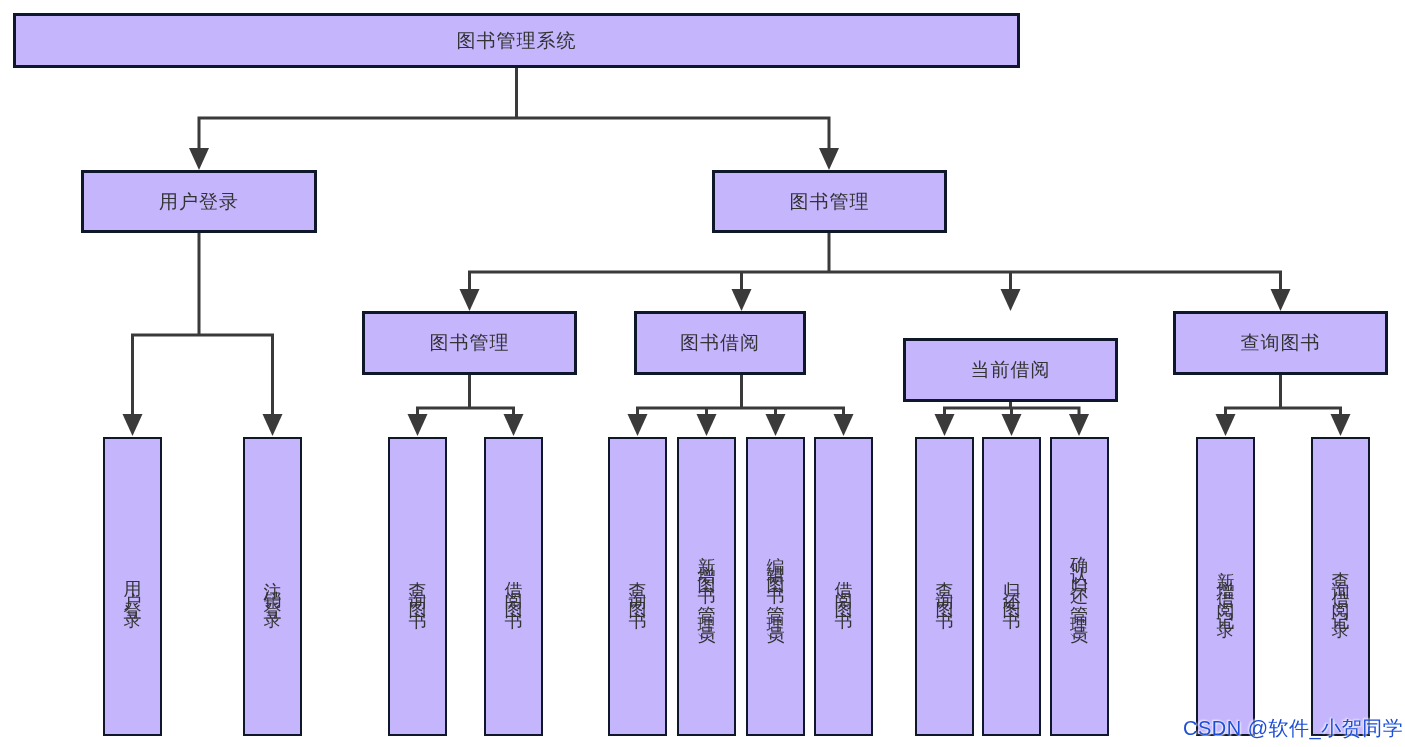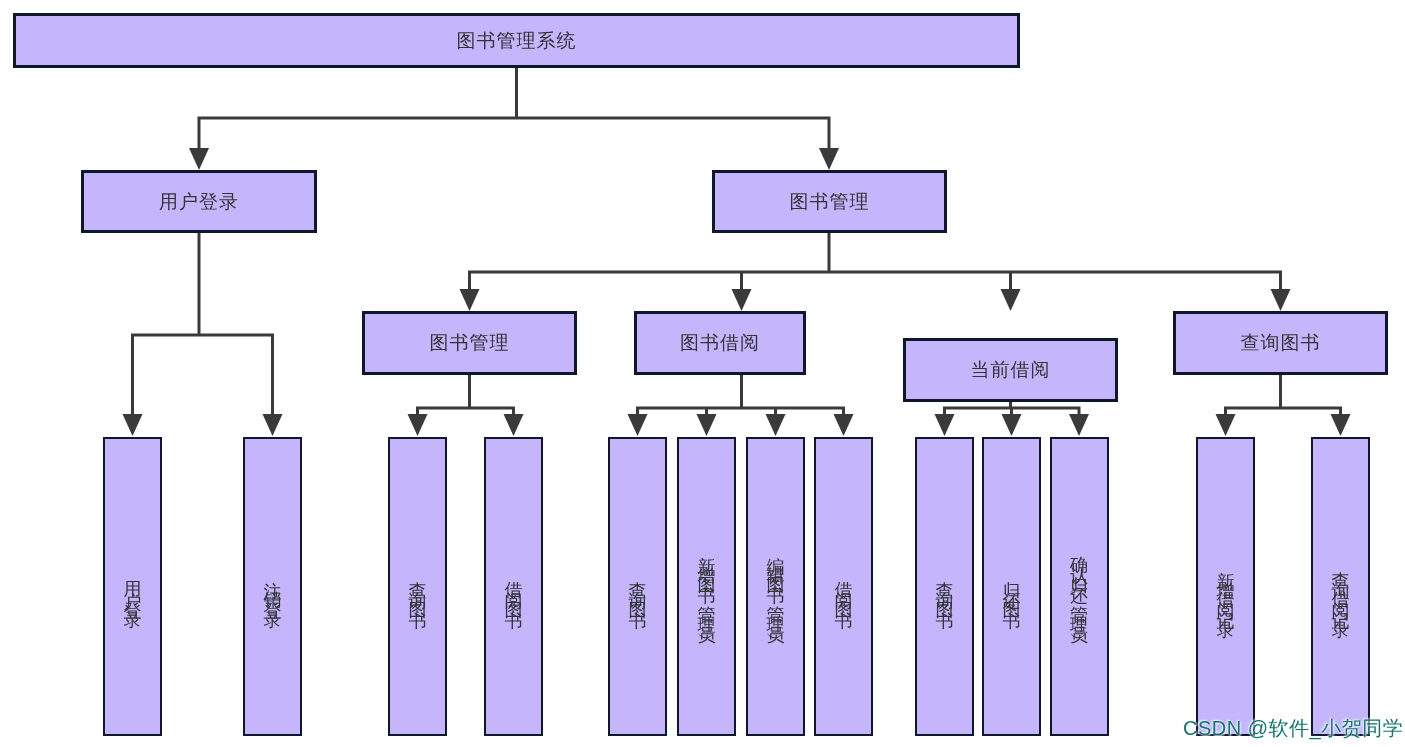--- a/index.html
+++ b/index.html
@@ -42,21 +42,21 @@
     letter-spacing: 10px;
     line-height: 1;
     border-width: 2.5px;
   }
   .watermark {
     position: absolute;
     left: 1183px;
     top: 715px;
     z-index: 10;
     font-size: 20px;
-    color: #0f766e;
+    color: #1d4ed8;
     white-space: nowrap;
     letter-spacing: 0.5px;
     text-shadow: 1px 1px 2px rgba(255,255,255,0.95), -1px -1px 2px rgba(255,255,255,0.95);
   }
 </style>
 </head>
 <body>
 
 <div class="stage">
 

